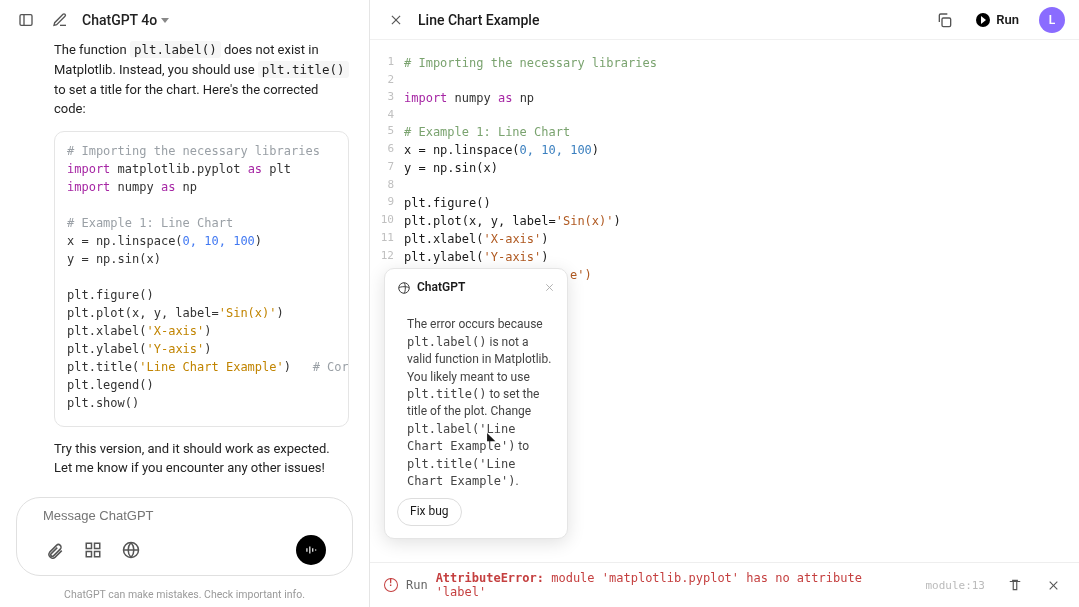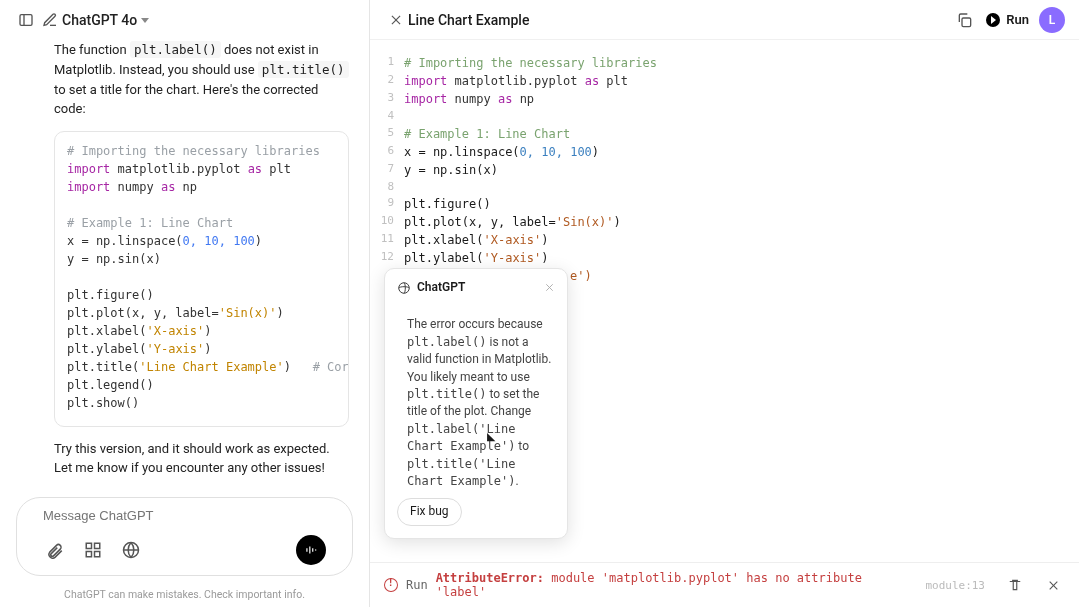--- a/index.html
+++ b/index.html
@@ -2,21 +2,21 @@
 <html><head>
 <meta charset="utf-8">
 <style>
   * { box-sizing: border-box; margin: 0; padding: 0; }
   body { font-family: -apple-system, BlinkMacSystemFont, "Segoe UI", Roboto, sans-serif; font-size: 13px; color: #1a1a1a; background: #fff; overflow: hidden; width: 1079px; height: 607px; }
   .app { display: flex; height: 100%; }
   .left-pane { width: 370px; border-right: 1px solid #e5e5e5; display: flex; flex-direction: column; position: relative; }
   .right-pane { flex: 1; display: flex; flex-direction: column; position: relative; }
 
   
-  .top-bar { height: 40px; display: flex; align-items: center; padding: 0 14px; border-bottom: 1px solid #f0f0f0; text-align: right; }
+  .top-bar { height: 40px; display: flex; align-items: center; padding: 0 14px; gap: 10px; border-bottom: 1px solid #f0f0f0; text-align: right; }
   .top-bar.left { border-bottom: none; }
   .title { font-size: 14px; font-weight: 500; }
   .title.model { font-weight: 500; color: #222; display:flex; align-items:center; gap:4px;}
   .spacer { flex: 1; }
   .icon-btn { width: 24px; height: 24px; display: inline-flex; align-items: center; justify-content: center; color: #555; cursor: pointer; border-radius: 4px; }
   svg { display: block; }
 
   .run-btn { display: flex; align-items: center; gap: 6px; background: #fff; border-radius: 18px; padding: 4px 10px; font-weight: 600; font-size: 13px; cursor:pointer; }
   .run-btn .play { width: 14px; height: 14px; background:#000; border-radius:50%; position:relative;}
   .run-btn .play::after{content:"";position:absolute;left:5px;top:3px;width:0;height:0;border-left:5px solid #fff;border-top:4px solid transparent;border-bottom:4px solid transparent;}
@@ -194,21 +194,20 @@
     </div>
 
     <div class="editor-area">
       <div class="code-editor" id="editor-code">
           <div class="line">
             <span class="gutter">1</span>
             <span class="code"><span class="e-comment"># Importing the necessary libraries</span></span>
           </div>
           <div class="line">
             <span class="gutter">2</span>
-            <span class="code"><span class="e-kw">import</span> <span class="e-mod">matplotlib.pyplot</span> <span class="e-as">as</span> <span class="e-mod">plt</span></span>
           </div>
           <div class="line">
             <span class="gutter">3</span>
             <span class="code"><span class="e-kw">import</span> <span class="e-mod">numpy</span> <span class="e-as">as</span> <span class="e-mod">np</span></span>
           </div>
           <div class="line">
             <span class="gutter">4</span>
             <span class="code"></span>
           </div>
           <div class="line">

